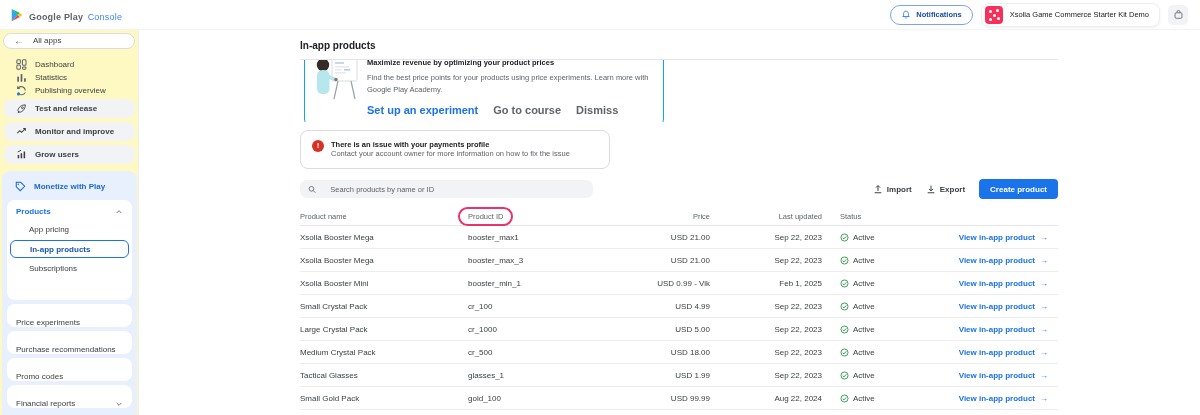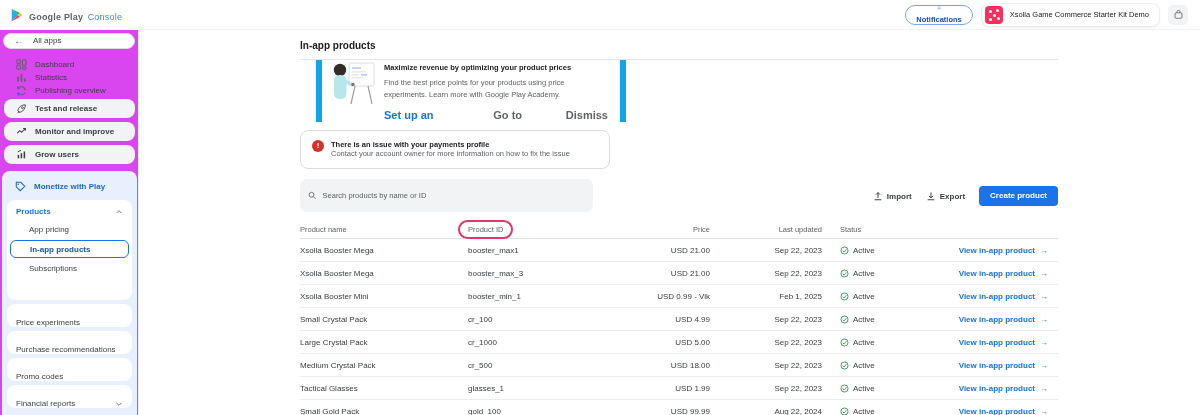--- a/index.html
+++ b/index.html
@@ -1,29 +1,29 @@
 <!DOCTYPE html>
 <html><head>
 <meta charset="utf-8">
 <style>
   * { margin:0; padding:0; box-sizing:border-box; }
   html,body { width:1200px; height:415px; overflow:hidden; background:#fff;
     font-family:"Liberation Sans", sans-serif; color:#3c4043; }
-  .screen { width:1200px; height:415px; position:relative; background:#d946ef; }
+  .screen { width:1200px; height:415px; position:relative; background:#fef9c3; }
 
   
   .topbar { height:30px; display:flex; align-items:center; justify-content:space-between;
     padding:0 12px 0 10px; border-bottom:1px solid #f1f3f4; background:#fff; }
   .logo { display:flex; align-items:center; gap:5px; cursor:pointer; }
   .logo .t1 { font-size:9px; color:#5f6368; font-weight:700; letter-spacing:.2px; }
   .logo .t2 { font-size:9px; color:#4285f4; font-weight:400; letter-spacing:.2px; }
   .top-right { display:flex; align-items:center; gap:8px; }
   .notif { display:flex; align-items:center; gap:5px; height:20px; padding:0 10px;
     border:1px solid #7ba4ec; border-radius:999px; background:#fff; font-size:7.5px;
-    color:#174ea6; font-weight:700; cursor:pointer;flex-direction:column; }
+    color:#174ea6; font-weight:700; cursor:pointer; }
   .app-chip { display:flex; align-items:center; gap:7px; height:24px; padding:3px 10px 3px 3px;
     background:#fff; border:1px solid #eceef0; border-radius:8px;
     box-shadow:0 1px 2px rgba(0,0,0,.06); font-size:7.5px; color:#202124; cursor:pointer; }
   .app-icon { width:18px; height:18px; border-radius:4px; background:#f5315b; position:relative; flex:0 0 auto; }
   .app-icon i { position:absolute; width:3px; height:3px; border-radius:50%; background:#fff; }
   .bag-btn { width:20px; height:20px; border-radius:5px; background:#f1f3f4; border:none;
     display:flex; align-items:center; justify-content:center; cursor:pointer; }
 
   
   .shell { display:flex; height:385px; }
@@ -51,40 +51,40 @@
   .simple-card { height:23px; display:flex; align-items:flex-end; justify-content:space-between;
     padding:0 9px; color:#3c4043; cursor:pointer; }
   .pad-b { padding-bottom:22px; }
 
   
   .main { flex:1; position:relative; background:#fff; }
   .content { position:absolute; left:161px; top:0; width:758px; }
   .page-title { font-size:10px; font-weight:700; color:#202124; padding-top:10px; }
   .rule { border-top:1px solid #e3e5e8; margin-top:8px; }
   .clipwrap { height:62px; overflow:hidden; position:relative; }
-  .banner { position:absolute; top:-11px; left:16px; width:310px; border:6px solid #0ea5e9;
+  .banner { position:absolute; top:-11px; left:4px; width:360px; border:1px solid #0ea5e9;
     border-radius:8px; background:#fff; padding:8px 12px 10px 62px; }
   .banner-illus { position:absolute; left:9px; top:5px; }
   .banner-title { font-size:7.5px; font-weight:700; color:#202124; }
   .banner-body { font-size:7.5px; color:#5f6368; line-height:1.55; margin-top:5px; }
   .banner-actions { display:flex; gap:15px; margin-top:9px; font-size:11px; font-weight:700; }
   .banner-actions .primary { color:#1a73e8; cursor:pointer; }
   .banner-actions .secondary { color:#5f6368; cursor:pointer; }
 
   .warn { width:310px; border:1px solid #dadce0; border-radius:8px; background:#fff;
     margin-top:8px; padding:9px 12px 10px 30px; position:relative; }
   .warn-icon { position:absolute; left:11px; top:9px; width:12px; height:12px; border-radius:50%;
     background:#d93025; color:#fff; font-size:8px; font-weight:700; display:flex;
     align-items:center; justify-content:center; line-height:1; }
   .warn-title { font-size:7.5px; font-weight:700; color:#202124; }
   .warn-body { font-size:7.5px; color:#5f6368; margin-top:0; }
 
   .toolbar { margin-top:10px; display:flex; align-items:center; justify-content:space-between; }
-  .search { width:293px; height:33px; background:#f1f3f4; border-radius:7px; display:flex;
-    align-items:center; gap:6px; padding:0 8px; }
+  .search { width:293px; height:18px; background:#f1f3f4; border-radius:7px; display:flex;
+    align-items:center; gap:14px; padding:0 8px; }
   .search input { border:none; outline:none; background:transparent; font-size:7.5px;
     color:#3c4043; width:100%; font-family:"Liberation Sans", sans-serif; }
   .search input::placeholder { color:#5f6368; }
   .tools { display:flex; align-items:center; gap:14px; }
   .txt-btn { display:flex; align-items:flex-end; gap:4px; background:none; border:none;
     font-size:8px; color:#3c4043; cursor:pointer; font-family:"Liberation Sans", sans-serif;font-weight:bold; }
   .create-btn { height:20px; padding:0 11px; background:#1a73e8; color:#fff; border:none;
     border-radius:4px; font-size:8px; font-weight:700; cursor:pointer;
     font-family:"Liberation Sans", sans-serif; }
 

